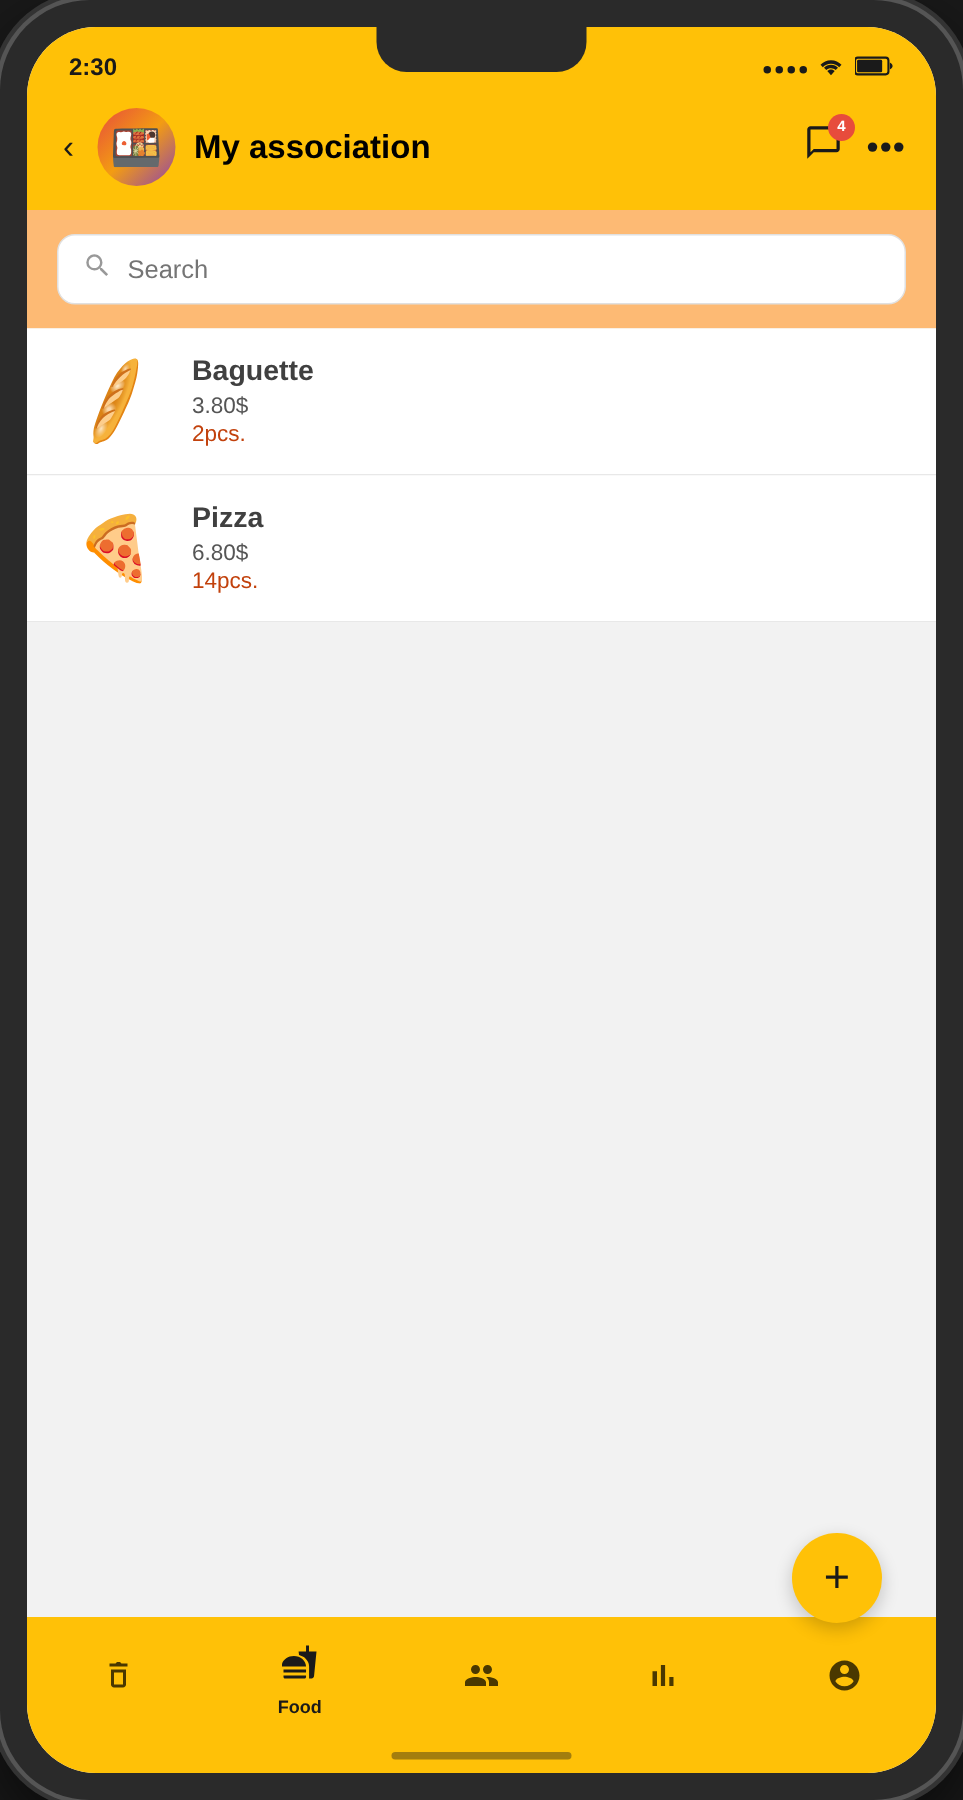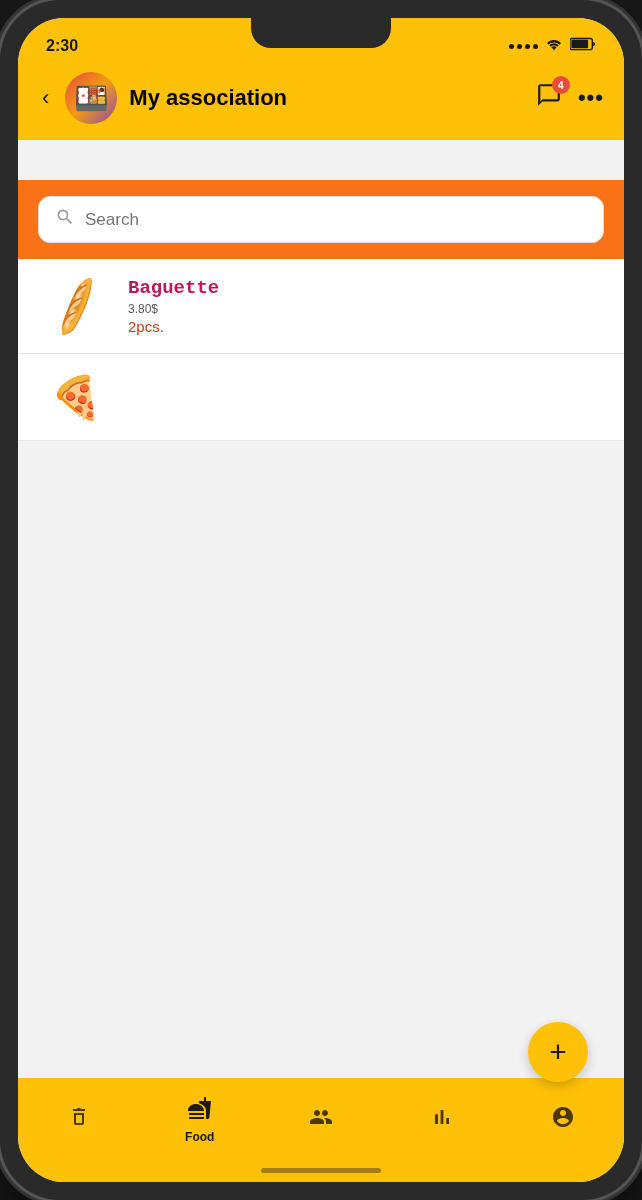--- a/index.html
+++ b/index.html
@@ -149,24 +149,23 @@
     }
 
     .icon-more {
       font-size: 22px;
       color: #1a1a1a;
       letter-spacing: 2px;
     }
 
     
     .search-container {
-      background: #f97316;
+      background: #fdba74;
       padding: 16px 20px;
       flex-shrink: 0;
-      margin-top: 40px;
     }
 
     .search-box {
       background: white;
       border: 1px solid #e0e0e0;
       border-radius: 12px;
       display: flex;
       align-items: center;
       padding: 10px 16px;
       gap: 10px;
@@ -227,27 +226,26 @@
       font-size: 42px;
     }
 
     .item-info {
       flex: 1;
     }
 
     .item-name {
       font-size: 19px;
       font-weight: 600;
-      color: #be185d;
+      color: #404040;
       margin-bottom: 3px;
-      font-family: Liberation Mono, monospace;
     }
 
     .item-price {
-      font-size: 12px;
+      font-size: 15px;
       color: #555;
       margin-bottom: 2px;
     }
 
     .item-qty {
       font-size: 15px;
       color: #c2410c;
     }
 
     
@@ -398,20 +396,25 @@
             <div class="item-name">Baguette</div>
             <div class="item-price">3.80$</div>
             <div class="item-qty">2pcs.</div>
           </div>
         </div>
 
         <div class="list-item">
           <div class="item-image">
             <span class="pizza-emoji">🍕</span>
           </div>
+          <div class="item-info">
+            <div class="item-name">Pizza</div>
+            <div class="item-price">6.80$</div>
+            <div class="item-qty">14pcs.</div>
+          </div>
         </div>
 
       </div>
     </div>
 
     <div class="fab-container">
       <div class="fab">
         <span>+</span>
       </div>
     </div>

